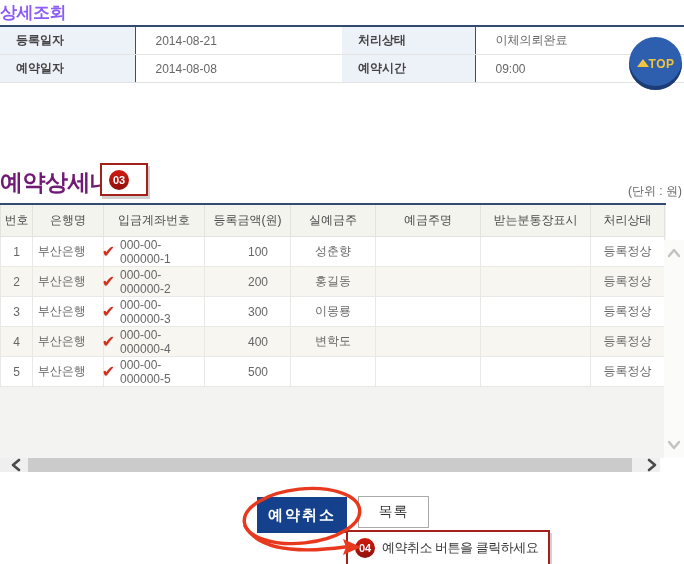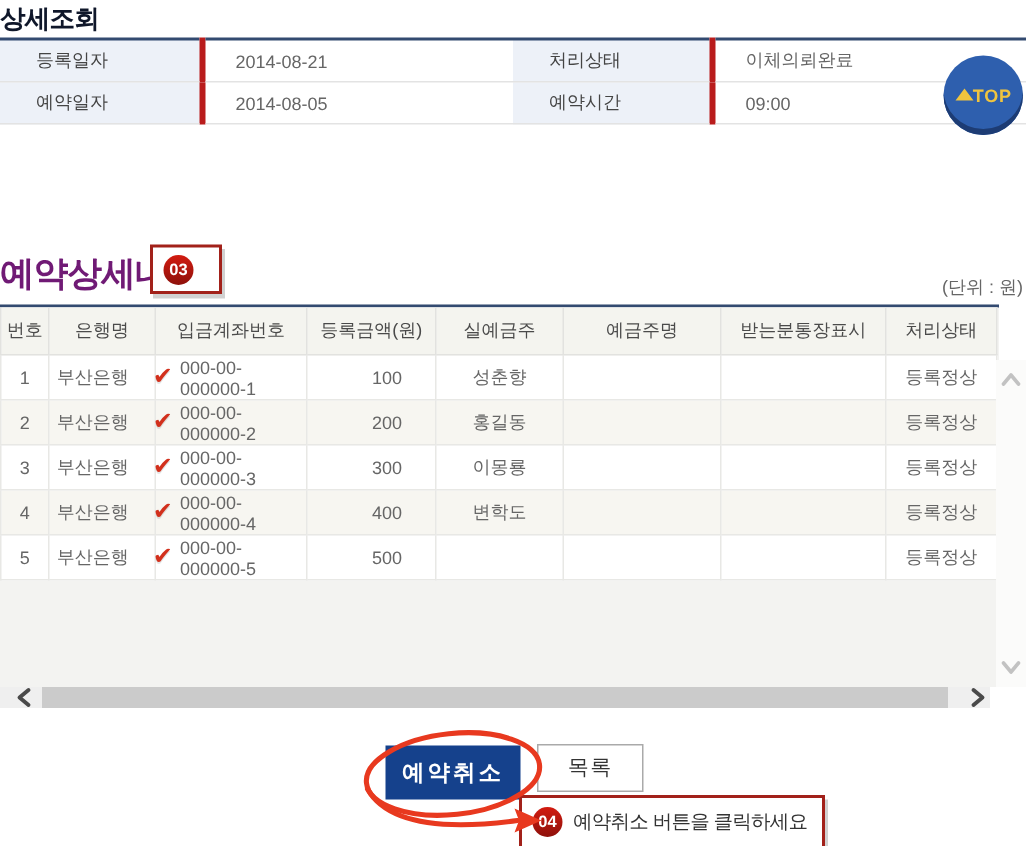--- a/index.html
+++ b/index.html
@@ -5,35 +5,35 @@
   html,body{margin:0;padding:0;}
   body{
     width:684px;height:564px;position:relative;overflow:hidden;
     background:#ffffff;
     font-family:"Liberation Sans","DejaVu Sans",sans-serif;
     -webkit-font-smoothing:antialiased;
   }
   
   .page-title{
     position:absolute;left:0;top:1px;
-    font-size:17px;font-weight:bold;color:#0f172a;letter-spacing:-0.5px;
+    font-size:17px;font-weight:bold;color:#8b5cf6;letter-spacing:-0.5px;
   }
   
   .summary{
     position:absolute;left:0;top:25px;width:684px;
     border-collapse:collapse;table-layout:fixed;
     border-top:2px solid #334a70;border-bottom:1px solid #d9d9d9;
   }
   .summary td{
     height:27px;font-size:12px;border-bottom:1px solid #e3e3e3;
     padding:0;vertical-align:middle;
   }
   .summary td.lbl{
-    background:#edf1f8;color:#444;font-weight:normal;padding-left:24px;
-    border-right:4px solid #b91c1c;
+    background:#edf1f8;color:#444;font-weight:bold;padding-left:16px;
+    border-right:1px solid #b91c1c;
   }
   .summary td.val{color:#666;padding-left:20px;}
   .summary col.c1{width:135px}.summary col.c2{width:207px}
   .summary col.c3{width:133px}.summary col.c4{width:209px}
   
   .top-btn{
     position:absolute;left:629px;top:37px;width:53px;height:53px;border-radius:50%;
     background:#2e5fae;box-shadow:inset 0 -4px 0 #1d3c74;
     display:flex;flex-direction:row;align-items:center;justify-content:center;
     cursor:pointer;
@@ -134,21 +134,21 @@
     </colgroup>
   <tbody id="summary-body">
       <tr>
         <td class="lbl">등록일자</td>
         <td class="val">2014-08-21</td>
         <td class="lbl">처리상태</td>
         <td class="val">이체의뢰완료</td>
       </tr>
       <tr>
         <td class="lbl">예약일자</td>
-        <td class="val">2014-08-05</td>
+        <td class="val">2014-08-08</td>
         <td class="lbl">예약시간</td>
         <td class="val">09:00</td>
       </tr>
     </tbody>
 </table>
 
 <div class="top-btn">
   <div class="tri"></div>
   <div class="txt">TOP</div>
 </div>

